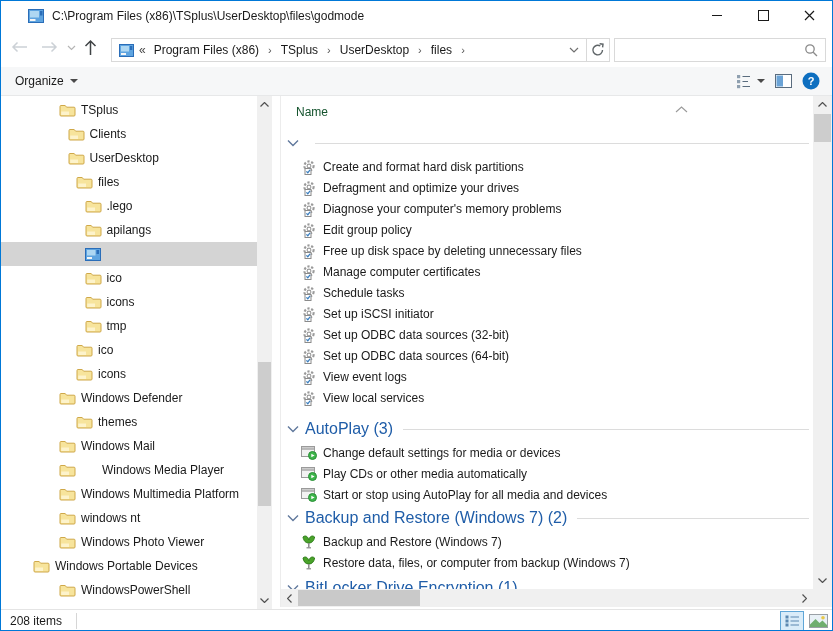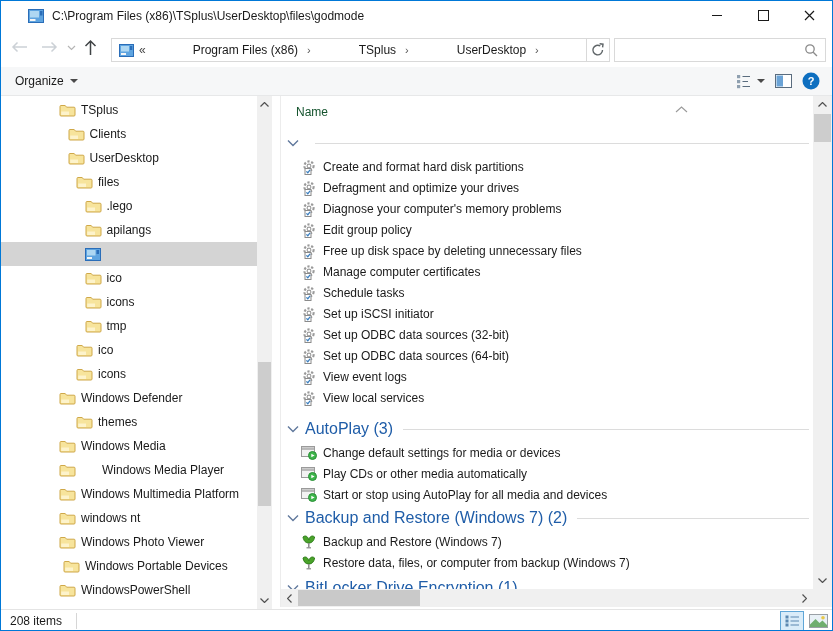--- a/index.html
+++ b/index.html
@@ -13,21 +13,21 @@
   .cap{width:46px;height:29px;display:flex;align-items:center;justify-content:center;}
   .glyph-min{width:10px;height:1px;background:#1a1a1a;}
   .glyph-max{width:9px;height:9px;border:1px solid #1a1a1a;}
   
   .navbar{position:absolute;top:30px;left:0;right:0;height:36px;background:#fff;}
   .navbtn{position:absolute;top:10px;display:flex;align-items:center;justify-content:center;}
   .addressbox{position:absolute;left:110px;top:7px;width:476px;height:24px;box-sizing:border-box;
     border:1px solid #d9d9d9;display:flex;align-items:center;background:#fff;}
   .abox-icon{margin:0 5px 0 7px;display:flex;}
   .crumb-prefix{color:#444;margin-right:6px;}
-  .crumb{padding:0 2px;white-space:nowrap;margin-left:39px;}
+  .crumb{padding:0 2px;white-space:nowrap;}
   .csep{color:#555;margin:0 7px;font-size:11px;}
   .addr-chevron{margin-left:auto;margin-right:7px;display:flex;}
   .refreshbtn{position:absolute;left:585px;top:7px;width:24px;height:24px;box-sizing:border-box;
     border:1px solid #d9d9d9;display:flex;align-items:center;justify-content:center;background:#fff;}
   .searchbox{position:absolute;left:613px;top:7px;width:212px;height:24px;box-sizing:border-box;
     border:1px solid #d9d9d9;display:flex;align-items:center;background:#fff;}
   .searchbox input{flex:1;border:none;outline:none;font:inherit;padding:0 4px;min-width:0;background:transparent;}
   .search-icon{margin-right:7px;display:flex;}
   
   .toolbar{position:absolute;top:66px;left:0;right:0;height:29px;background:#f6f7f8;border-bottom:1px solid #e7e8e9;
@@ -333,21 +333,21 @@
         </span>
         <span>themes</span>
       </div>
       <div class="tree-row" style="padding-left: 58px;">
         <span class="ticon">
           <svg width="17" height="14" viewBox="0 0 17 14">
             <path d="M1 3.5 Q1 2.5 2 2.5 H6.2 L7.6 4.2 H15 Q16 4.2 16 5.2 V12 Q16 13 15 13 H2 Q1 13 1 12 z" fill="#f7e49c" stroke="#cfa849"></path>
             <path d="M2.2 12 H10 V8.5 H2.2 z" fill="#fdf3cb" stroke="none"></path>
           </svg>
         </span>
-        <span>Windows Media</span>
+        <span>Windows Mail</span>
       </div>
       <div class="tree-row" style="padding-left: 58px; gap: 21px;">
         <span class="ticon">
           <svg width="17" height="14" viewBox="0 0 17 14">
             <path d="M1 3.5 Q1 2.5 2 2.5 H6.2 L7.6 4.2 H15 Q16 4.2 16 5.2 V12 Q16 13 15 13 H2 Q1 13 1 12 z" fill="#f7e49c" stroke="#cfa849"></path>
             <path d="M2.2 12 H10 V8.5 H2.2 z" fill="#fdf3cb" stroke="none"></path>
           </svg>
         </span>
         <span>Windows Media Player</span>
       </div>
@@ -371,21 +371,21 @@
       </div>
       <div class="tree-row" style="padding-left: 58px;">
         <span class="ticon">
           <svg width="17" height="14" viewBox="0 0 17 14">
             <path d="M1 3.5 Q1 2.5 2 2.5 H6.2 L7.6 4.2 H15 Q16 4.2 16 5.2 V12 Q16 13 15 13 H2 Q1 13 1 12 z" fill="#f7e49c" stroke="#cfa849"></path>
             <path d="M2.2 12 H10 V8.5 H2.2 z" fill="#fdf3cb" stroke="none"></path>
           </svg>
         </span>
         <span>Windows Photo Viewer</span>
       </div>
-      <div class="tree-row" style="padding-left: 62px;">
+      <div class="tree-row" style="padding-left: 32px;">
         <span class="ticon">
           <svg width="17" height="14" viewBox="0 0 17 14">
             <path d="M1 3.5 Q1 2.5 2 2.5 H6.2 L7.6 4.2 H15 Q16 4.2 16 5.2 V12 Q16 13 15 13 H2 Q1 13 1 12 z" fill="#f7e49c" stroke="#cfa849"></path>
             <path d="M2.2 12 H10 V8.5 H2.2 z" fill="#fdf3cb" stroke="none"></path>
           </svg>
         </span>
         <span>Windows Portable Devices</span>
       </div>
       <div class="tree-row" style="padding-left: 58px;">
         <span class="ticon">

